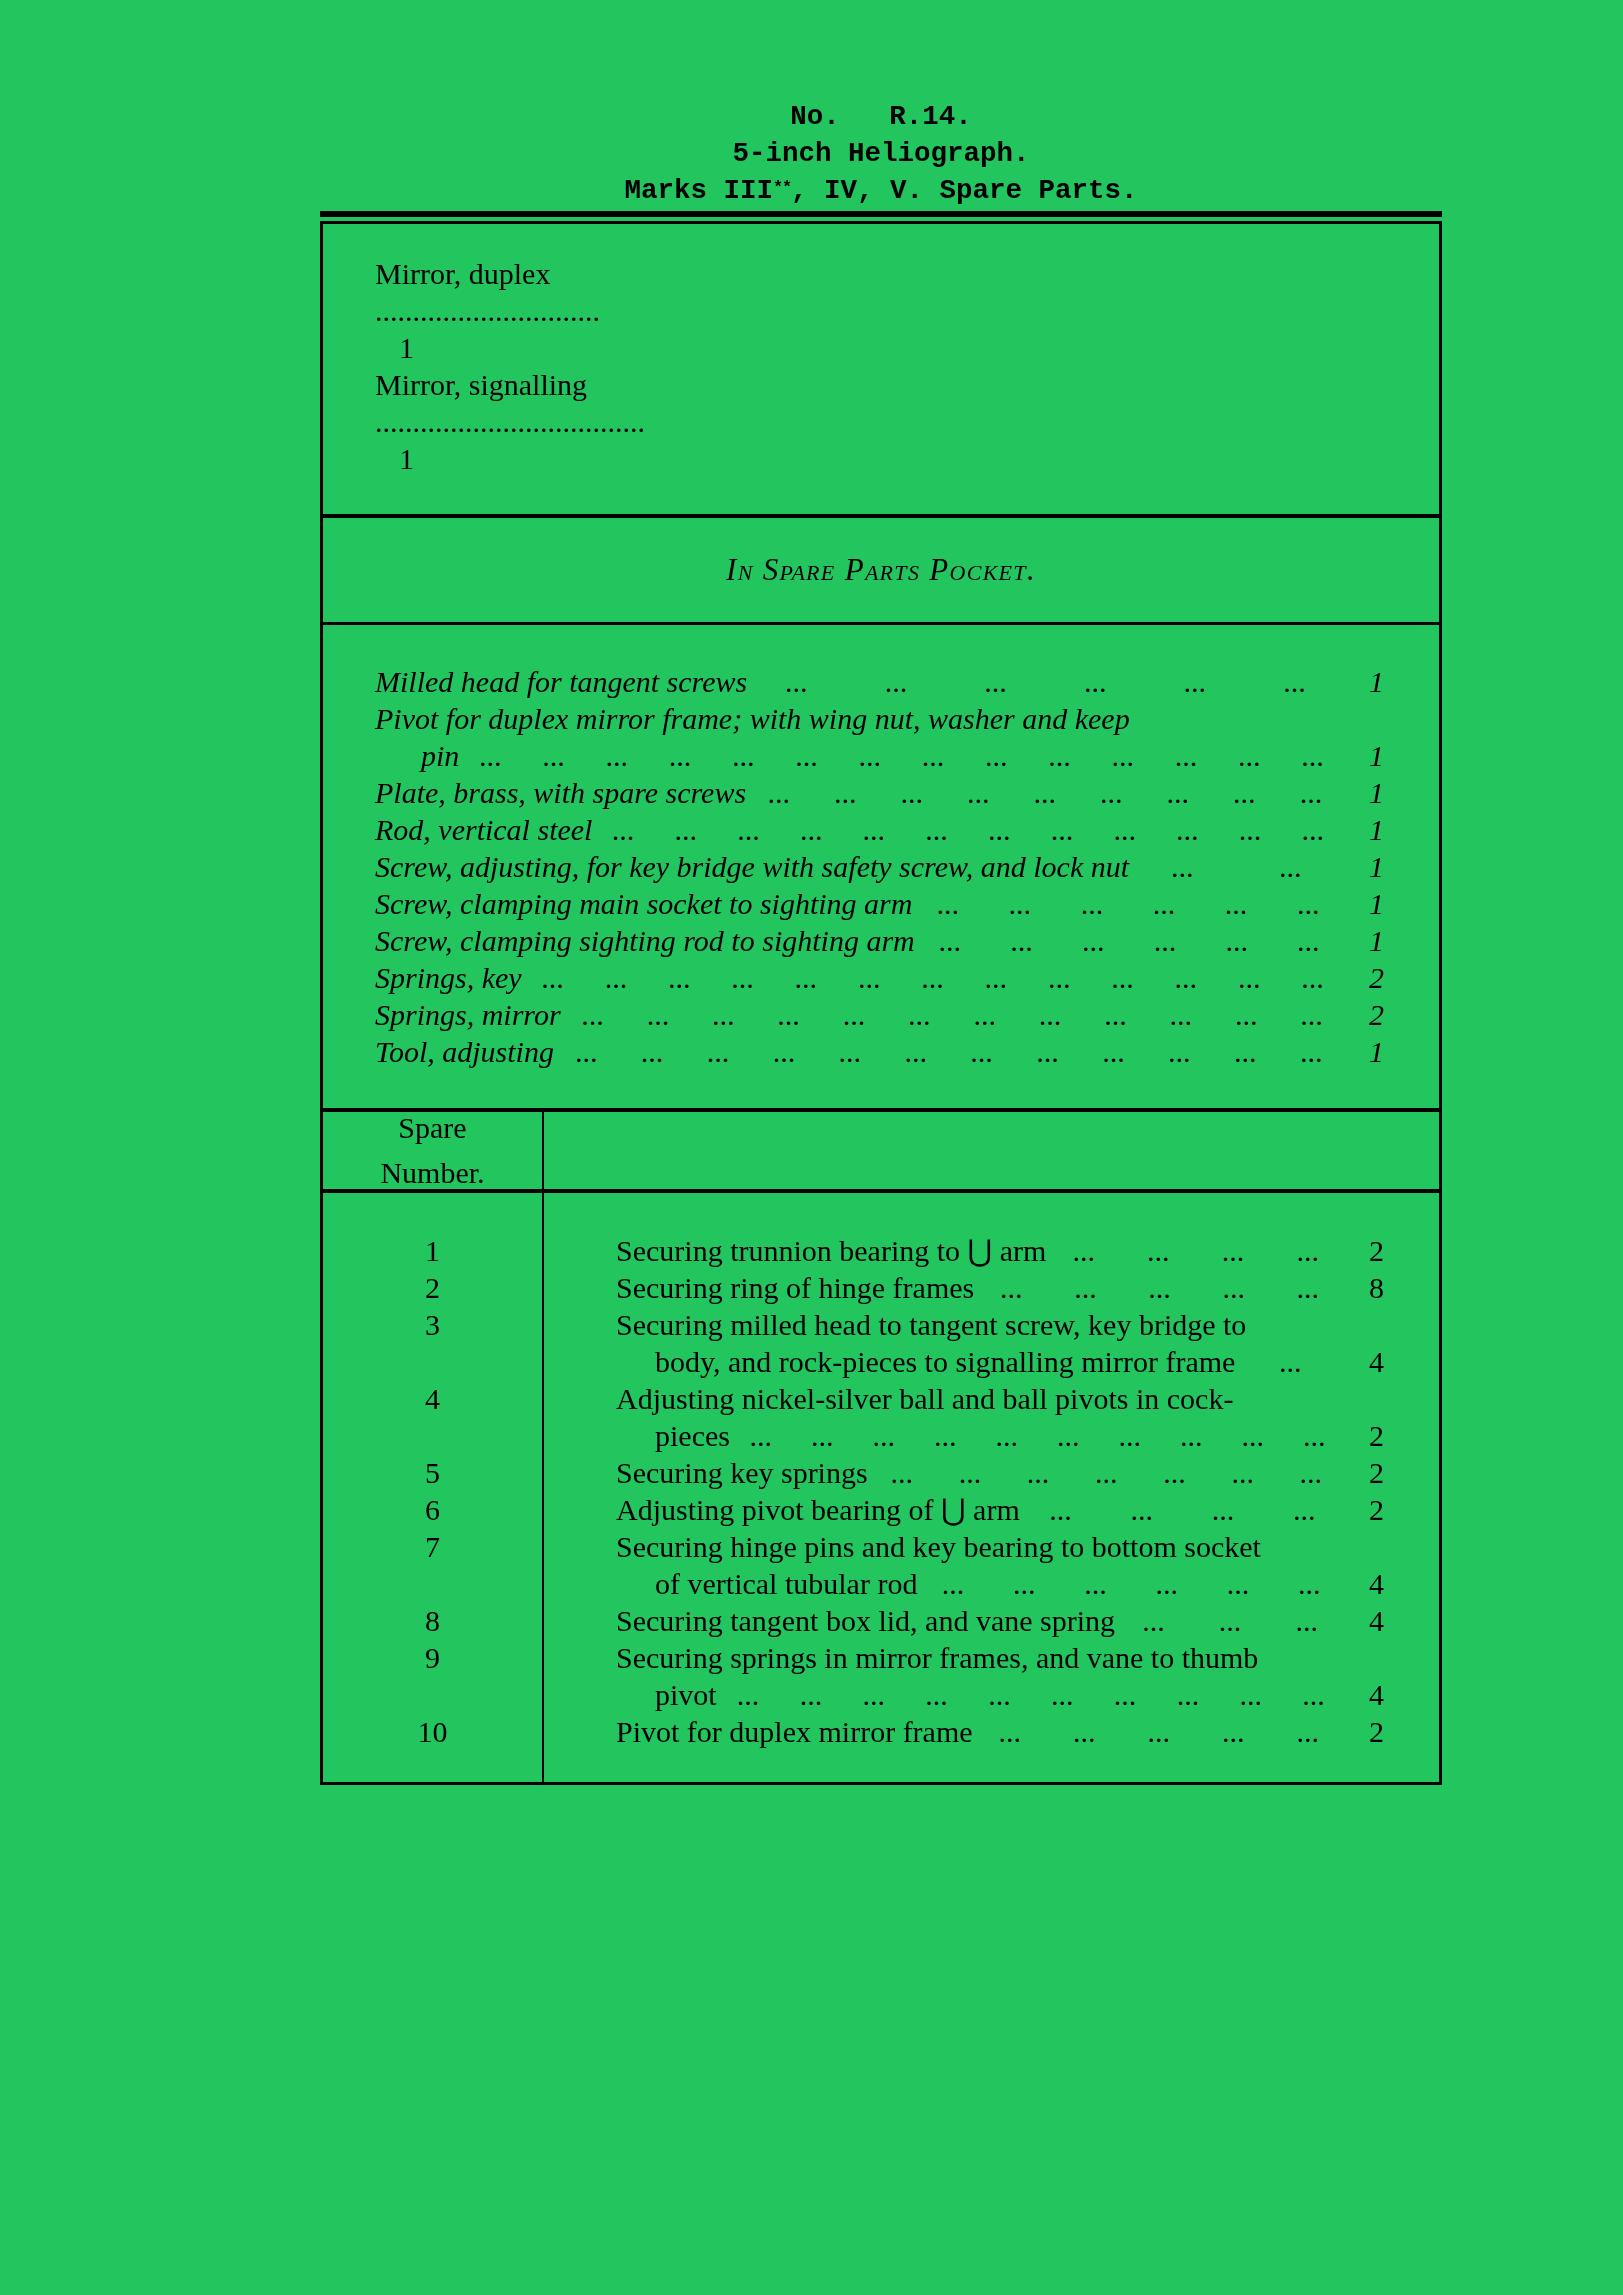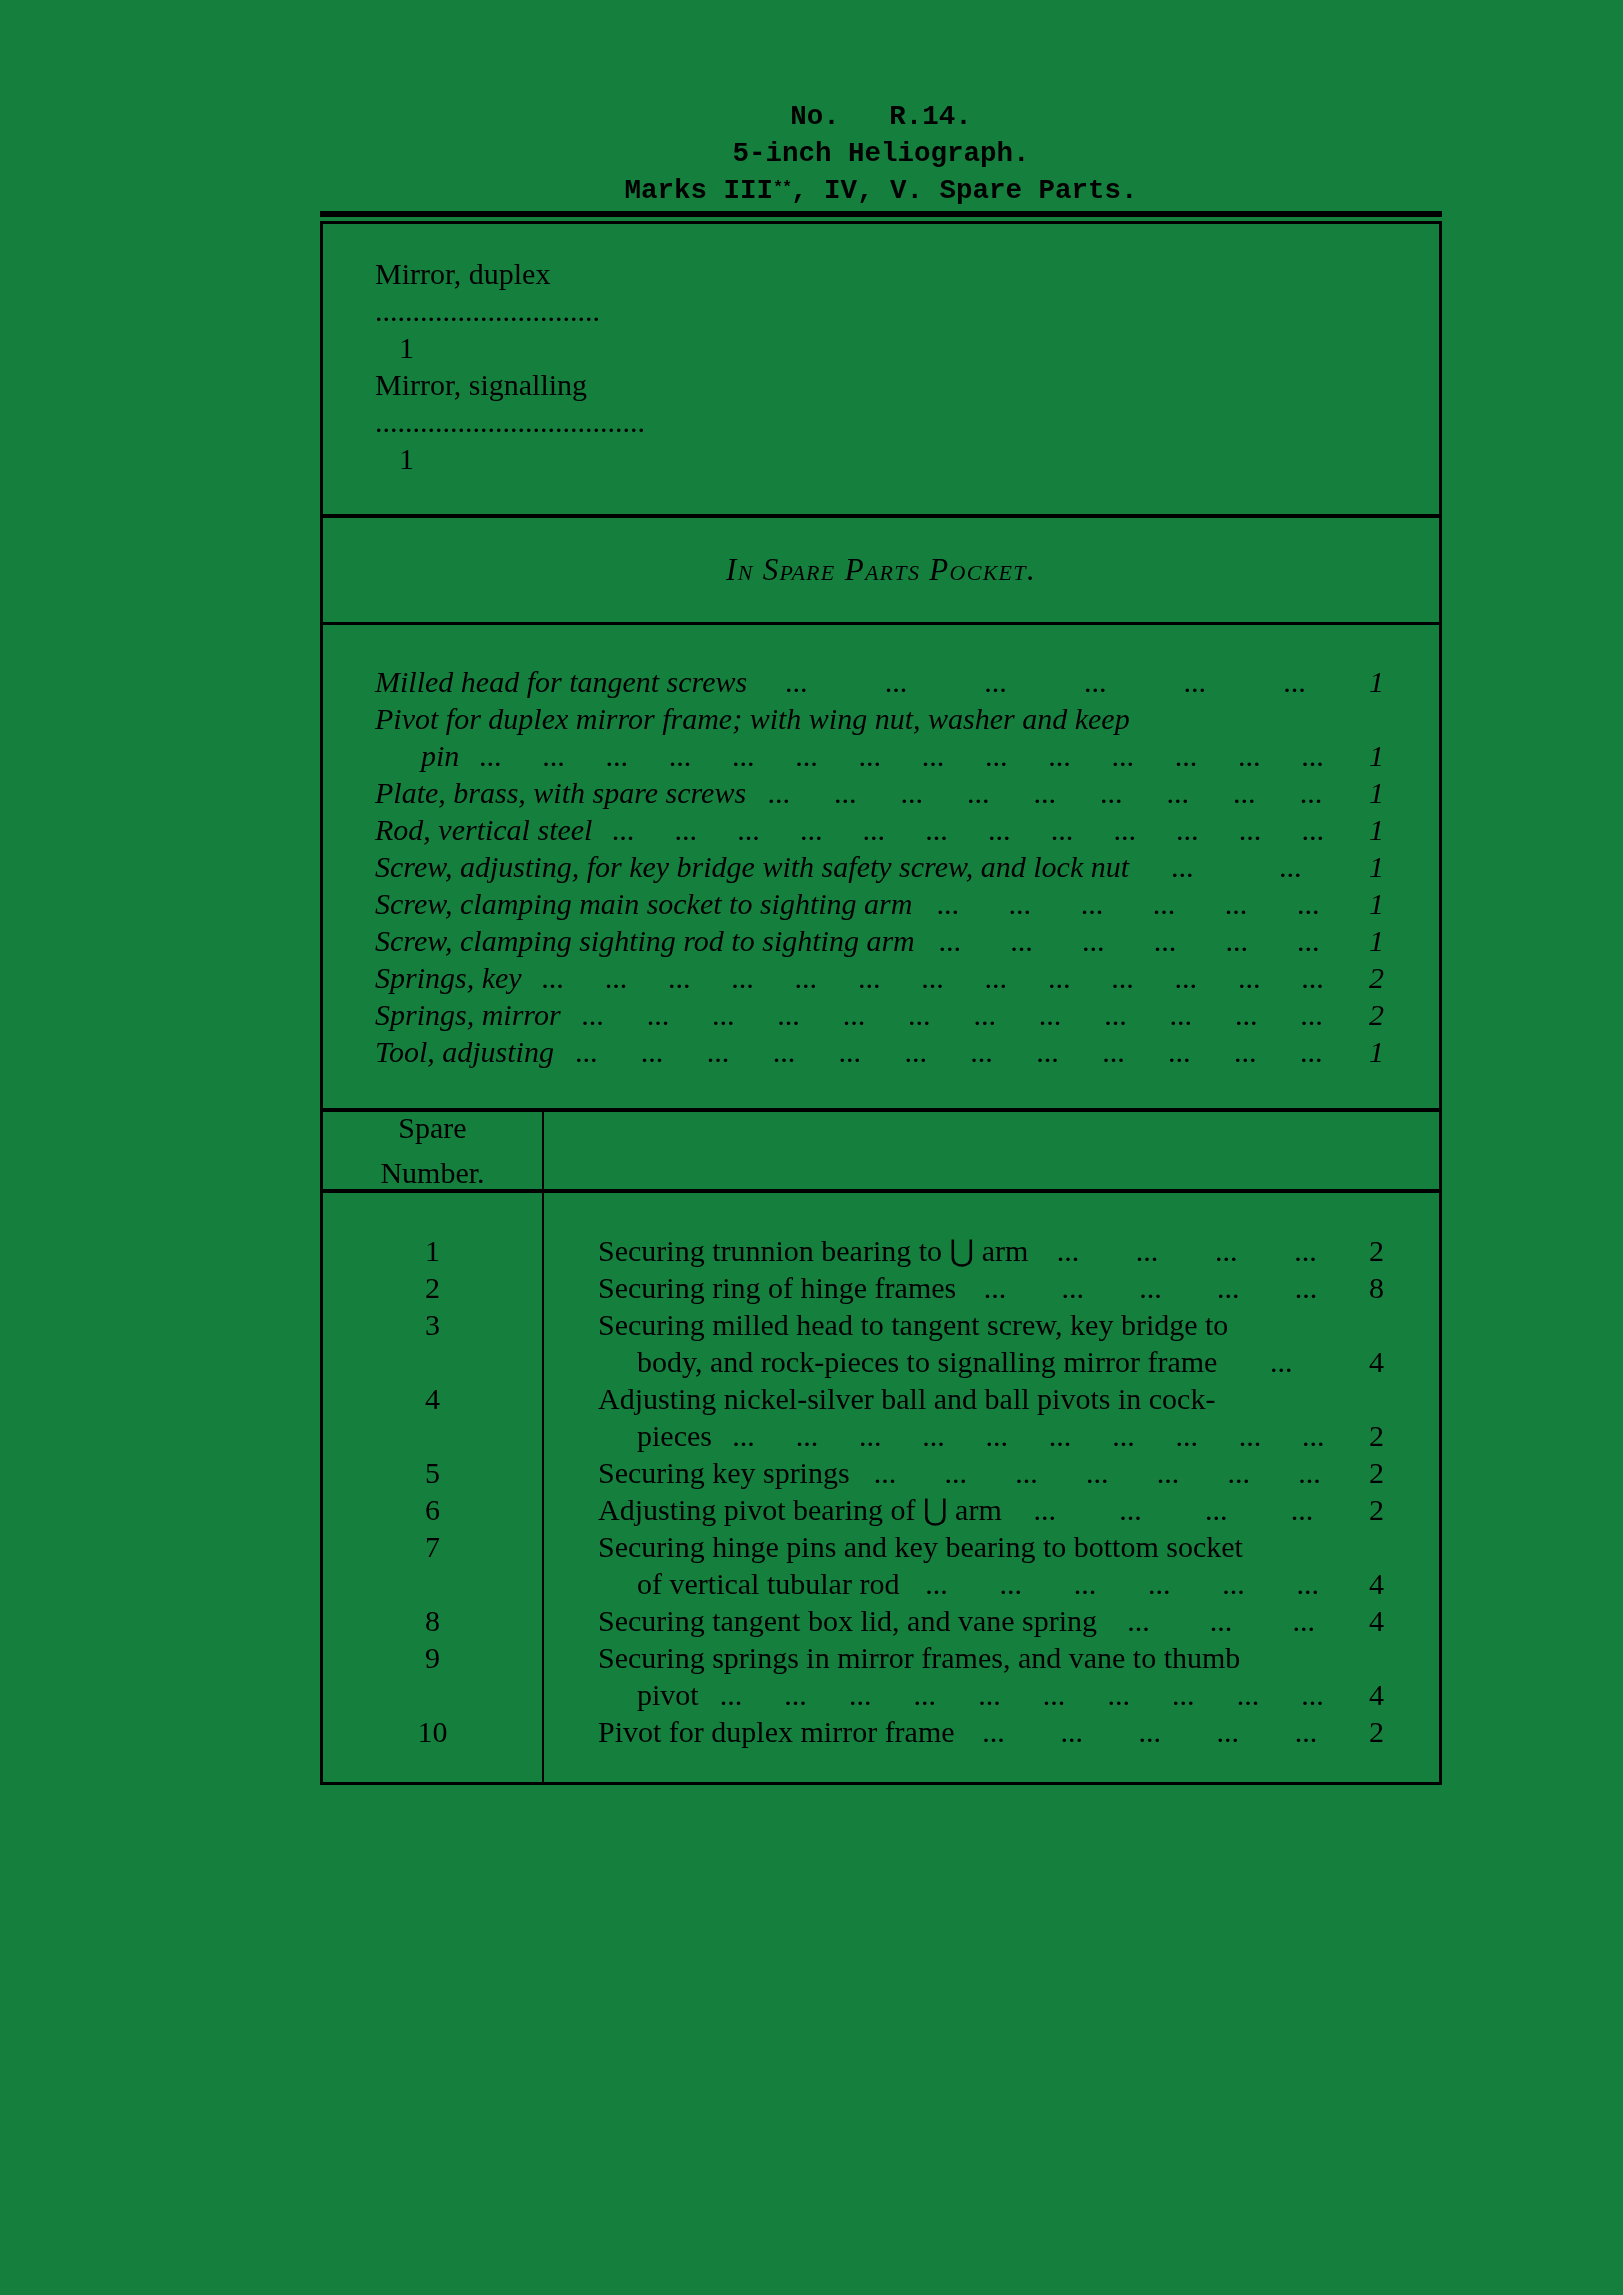--- a/index.html
+++ b/index.html
@@ -1,17 +1,17 @@
 <!DOCTYPE html>
 <html style="font-size:10.5px"><head>
 <meta charset="utf-8">
 <style>
   html,body{margin:0;padding:0;background:#e8e8e8;}
   .page{
-    width:1623px;height:2295px;background:#15803d;position:relative;
+    width:1623px;height:2295px;background:#22c55e;position:relative;
     font-family:"Liberation Serif","DejaVu Serif",serif;color:#000;
     overflow:hidden;
   }
   .block{width:1122px;margin-left:320px;box-sizing:border-box;}
 
   
   .titles{margin-top:98px;text-align:center;
     font-family:"Liberation Mono","DejaVu Sans Mono",monospace;
     font-weight:bold;font-size:27.5px;line-height:37px;}
   .titles .tline{white-space:pre;}
@@ -49,21 +49,21 @@
   .th-num{width:219px;flex:none;border-right:2.6px solid #000;
           display:flex;flex-direction:column;align-items:center;justify-content:center;
           font-size:30px;line-height:35px;gap:10px;}
   .th-desc{flex:1;display:flex;align-items:center;justify-content:center;font-size:30px;}
   .tbody{display:flex;flex-direction:column;height:589px;}
   .trow{display:flex;align-items:flex-start;flex:none;}
   .trow.spacer{height:39px;}
   .trow.filler{flex:1 1 auto;}
   .num{width:219px;flex:none;border-right:2.6px solid #000;text-align:center;
        font-size:30px;line-height:37px;align-self:stretch;}
-  .tcell{flex:1;min-width:0;padding-left:54px;padding-right:55px;}
+  .tcell{flex:1;min-width:0;padding-left:72px;padding-right:55px;}
   .tcell .row.indent1 .lbl{padding-left:39px;}
 </style>
 </head>
 <body>
 
 <div class="page">
 
   <div class="titles block">
     <div class="tline">No.&nbsp;&nbsp;&nbsp;R.14.</div>
     <div class="tline">5-inch Heliograph.</div>

